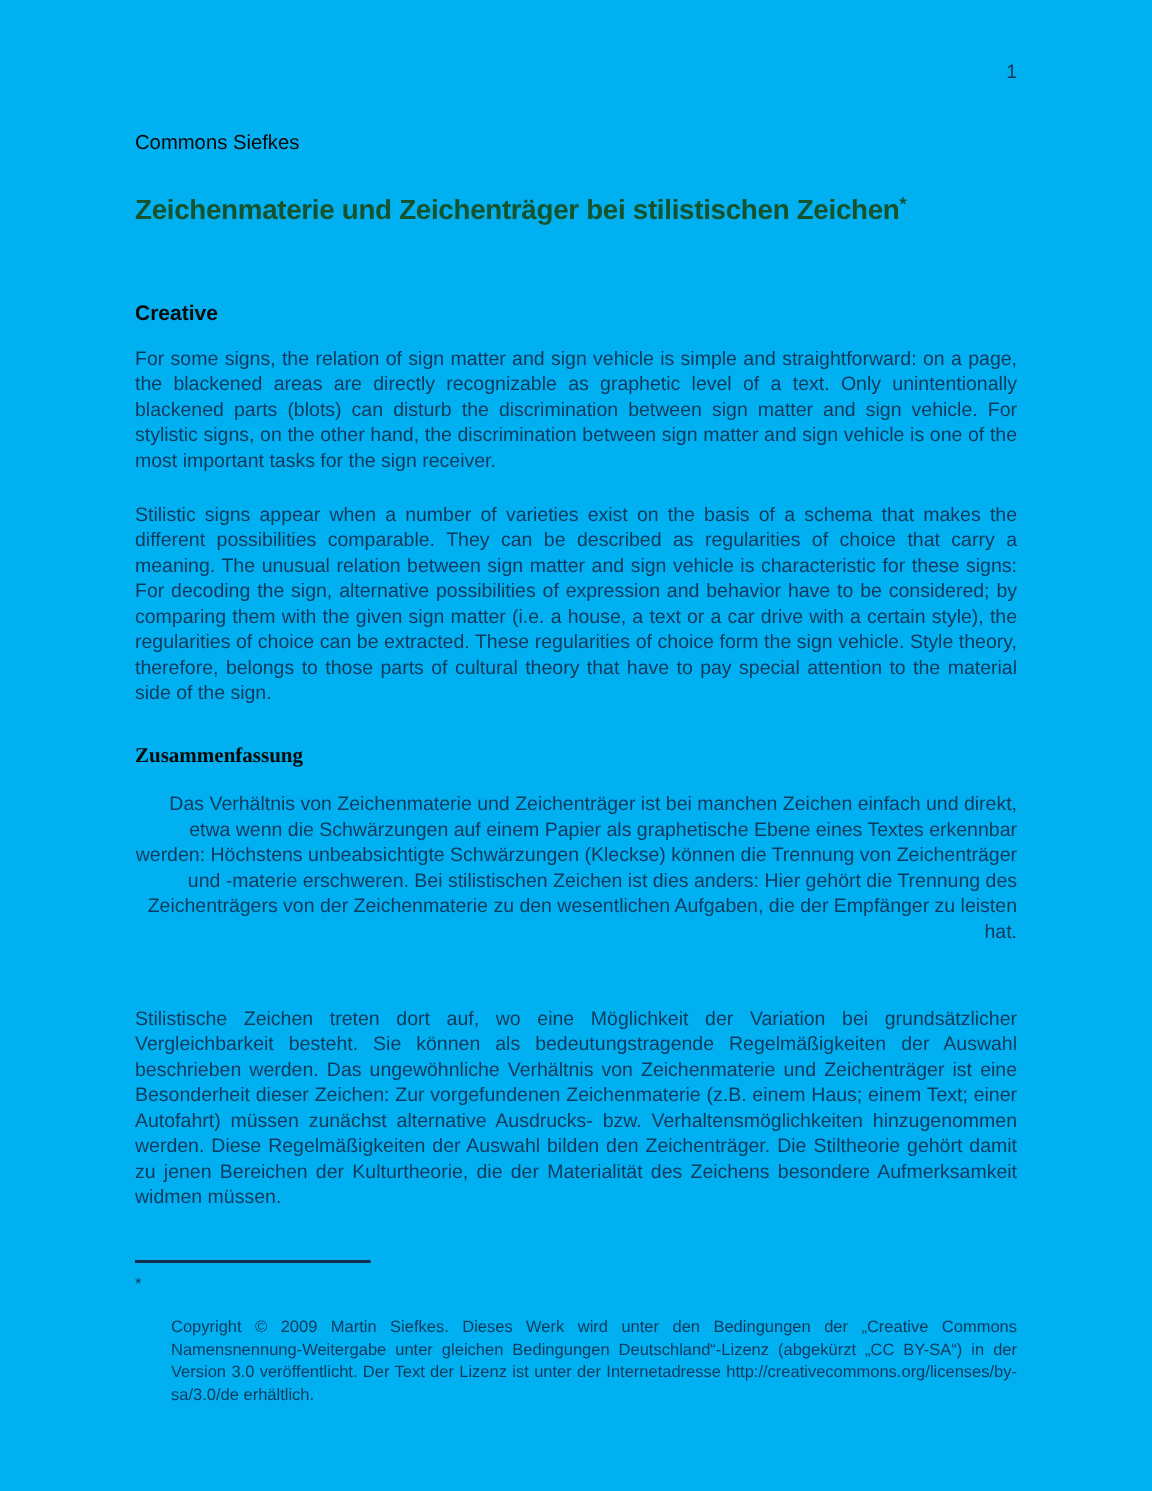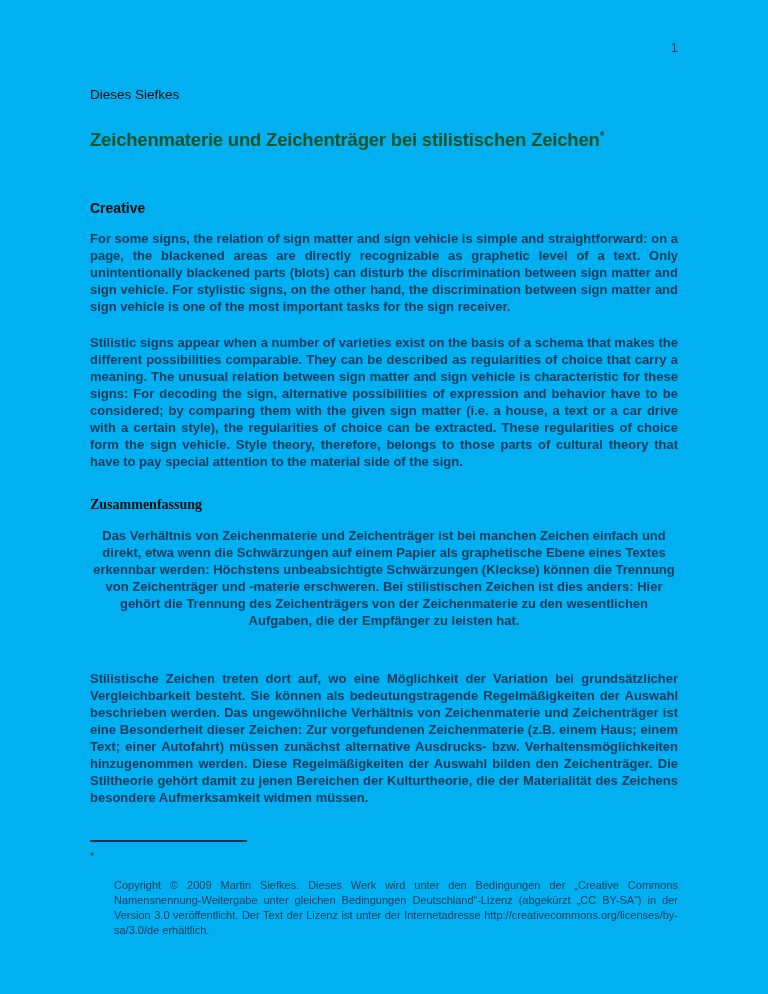--- a/index.html
+++ b/index.html
@@ -37,24 +37,24 @@
     font-size:12px;vertical-align:6px;font-weight:bold;
   }
   .section-heading{
     position:absolute;left:90px;width:588px;
     font-size:14px;font-weight:bold;color:var(--ink-black);
   }
   .heading-summary{top:200px;}
   .heading-zusammenfassung{top:497px;font-family:Liberation Serif, serif;}
   .para{
     position:absolute;left:90px;width:588px;
-    font-size:13px;line-height:17px;color:var(--ink-navy);font-weight:bold;
+    font-size:13px;line-height:17px;color:var(--ink-navy);
   }
   .justified{text-align:justify;}
-  .leftalign{text-align:center;}
+  .leftalign{text-align:right;}
   .para-1{top:230px;}
   .para-2{top:334px;}
   .para-3{top:527px;}
   .para-4{top:670px;}
   .footnote{
     position:absolute;left:90px;top:840px;width:588px;
   }
   .footnote-rule{
     width:157px;height:2px;background:#13304d;
     margin-bottom:7px;
@@ -74,21 +74,21 @@
     margin-top:29px;
   }
 </style>
 </head>
 <body>
 
 <div class="page">
 
   <div class="page-number">1</div>
 
-  <div class="author">Dieses Siefkes</div>
+  <div class="author">Commons Siefkes</div>
 
   <h1 class="title"><span>Zeichenmaterie und Zeichenträger bei stilistischen Zeichen</span><sup>*</sup></h1>
 
   <h2 class="section-heading heading-summary">Creative</h2>
 
   <p class="para justified para-1">For some signs, the relation of sign matter and sign vehicle is simple and straightforward: on a page, the blackened areas are directly recognizable as graphetic level of a text. Only unintentionally blackened parts (blots) can disturb the discrimination between sign matter and sign vehicle. For stylistic signs, on the other hand, the discrimination between sign matter and sign vehicle is one of the most important tasks for the sign receiver.</p>
 
   <p class="para justified para-2">Stilistic signs appear when a number of varieties exist on the basis of a schema that makes the different possibilities comparable. They can be described as regularities of choice that carry a meaning. The unusual relation between sign matter and sign vehicle is characteristic for these signs: For decoding the sign, alternative possibilities of expression and behavior have to be considered; by comparing them with the given sign matter (i.e. a house, a text or a car drive with a certain style), the regularities of choice can be extracted. These regularities of choice form the sign vehicle. Style theory, therefore, belongs to those parts of cultural theory that have to pay special attention to the material side of the sign.</p>
 
   <h2 class="section-heading heading-zusammenfassung">Zusammenfassung</h2>

